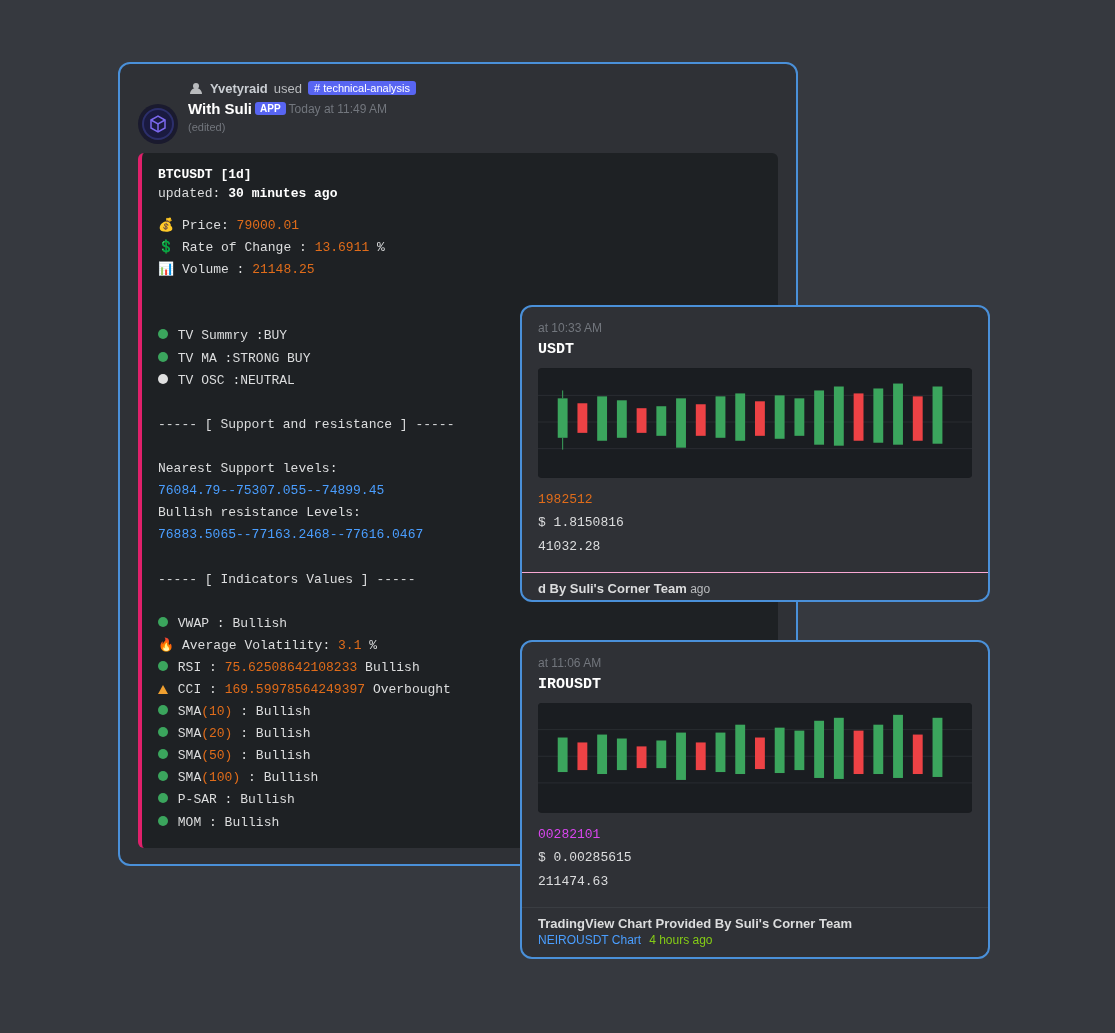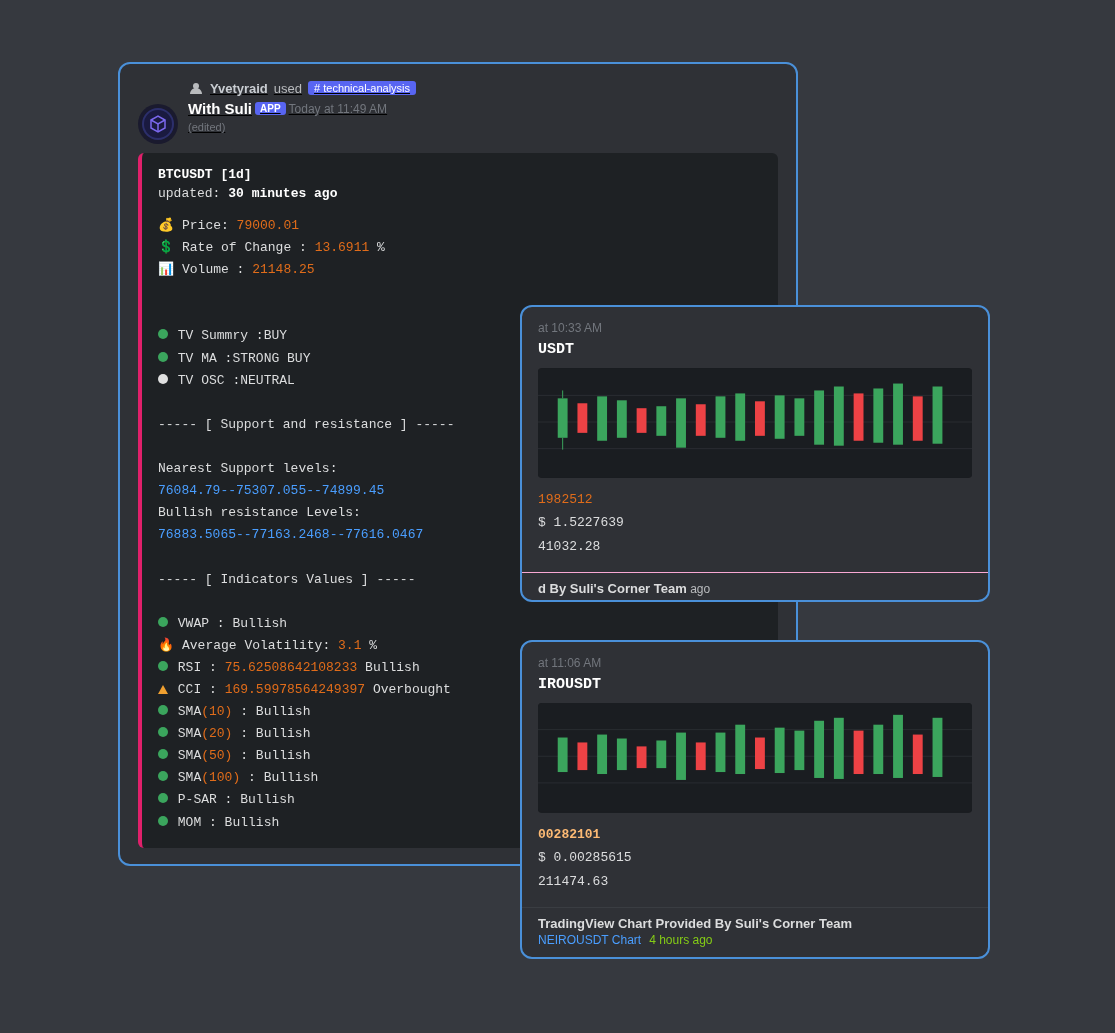--- a/index.html
+++ b/index.html
@@ -320,21 +320,21 @@
       overflow: hidden;
     }
 
     .tc-data {
       font-family: 'Courier New', monospace;
       font-size: 13px;
       color: #dcddde;
       line-height: 1.8;
     }
 
-    .tc-data .val { color: #fdba74; font-weight: bold; }
+    .tc-data .val { color: #d946ef; }
 
     .tc-footer {
       padding: 8px 16px 10px 16px;
       border-top: 1px solid #3a3d42;
     }
 
     .tc-footer-title {
       color: #dcddde;
       font-size: 13px;
       font-weight: 600;
@@ -371,21 +371,21 @@
     <div class="bot-avatar-icon">
       <svg class="suli-logo" viewBox="0 0 28 28" xmlns="http://www.w3.org/2000/svg">
         <rect width="28" height="28" rx="14" fill="#1a1a40"></rect>
         <path d="M7 10 L14 6 L21 10 L21 18 L14 22 L7 18 Z" fill="none" stroke="#7b68ee" stroke-width="1.5"></path>
         <path d="M7 10 L14 14 L21 10" fill="none" stroke="#7b68ee" stroke-width="1.5"></path>
         <path d="M14 14 L14 22" fill="none" stroke="#7b68ee" stroke-width="1.5"></path>
       </svg>
     </div>
   </div>
 
-  <div class="card-header" style="padding-left: 68px; padding-top: 0; text-decoration: underline;">
+  <div class="card-header" style="padding-left: 68px; padding-top: 0;">
 
     <div class="used-line">
       <svg width="16" height="16" viewBox="0 0 16 16" fill="none">
         <circle cx="8" cy="6" r="3" fill="#b9bbbe"></circle>
         <path d="M2 14c0-3.3 2.7-6 6-6s6 2.7 6 6" fill="#b9bbbe"></path>
       </svg>
       <span class="username">Yvetyraid</span>
       <span class="used-text">used</span>
       <span class="tag-badge"># technical-analysis</span>
     </div>
@@ -585,21 +585,21 @@
         <rect x="320" y="25" width="10" height="48" fill="#ed4245"></rect>
         <rect x="340" y="20" width="10" height="55" fill="#3ba55d"></rect>
         <rect x="360" y="15" width="10" height="62" fill="#3ba55d"></rect>
         <rect x="380" y="28" width="10" height="45" fill="#ed4245"></rect>
         <rect x="400" y="18" width="10" height="58" fill="#3ba55d"></rect>
       </svg>
     </div>
 
     <div class="sc-data">
       <div><span class="val">1982512</span></div>
-      <div><span>$ 1.5227639</span></div>
+      <div><span>$ 1.8150816</span></div>
       <div><span>41032.28</span></div>
     </div>
   </div>
 
   <div class="sc-footer">
     <span class="sc-footer-title">d By Suli's Corner Team</span>
     <span>ago</span>
   </div>
 </div>
 

